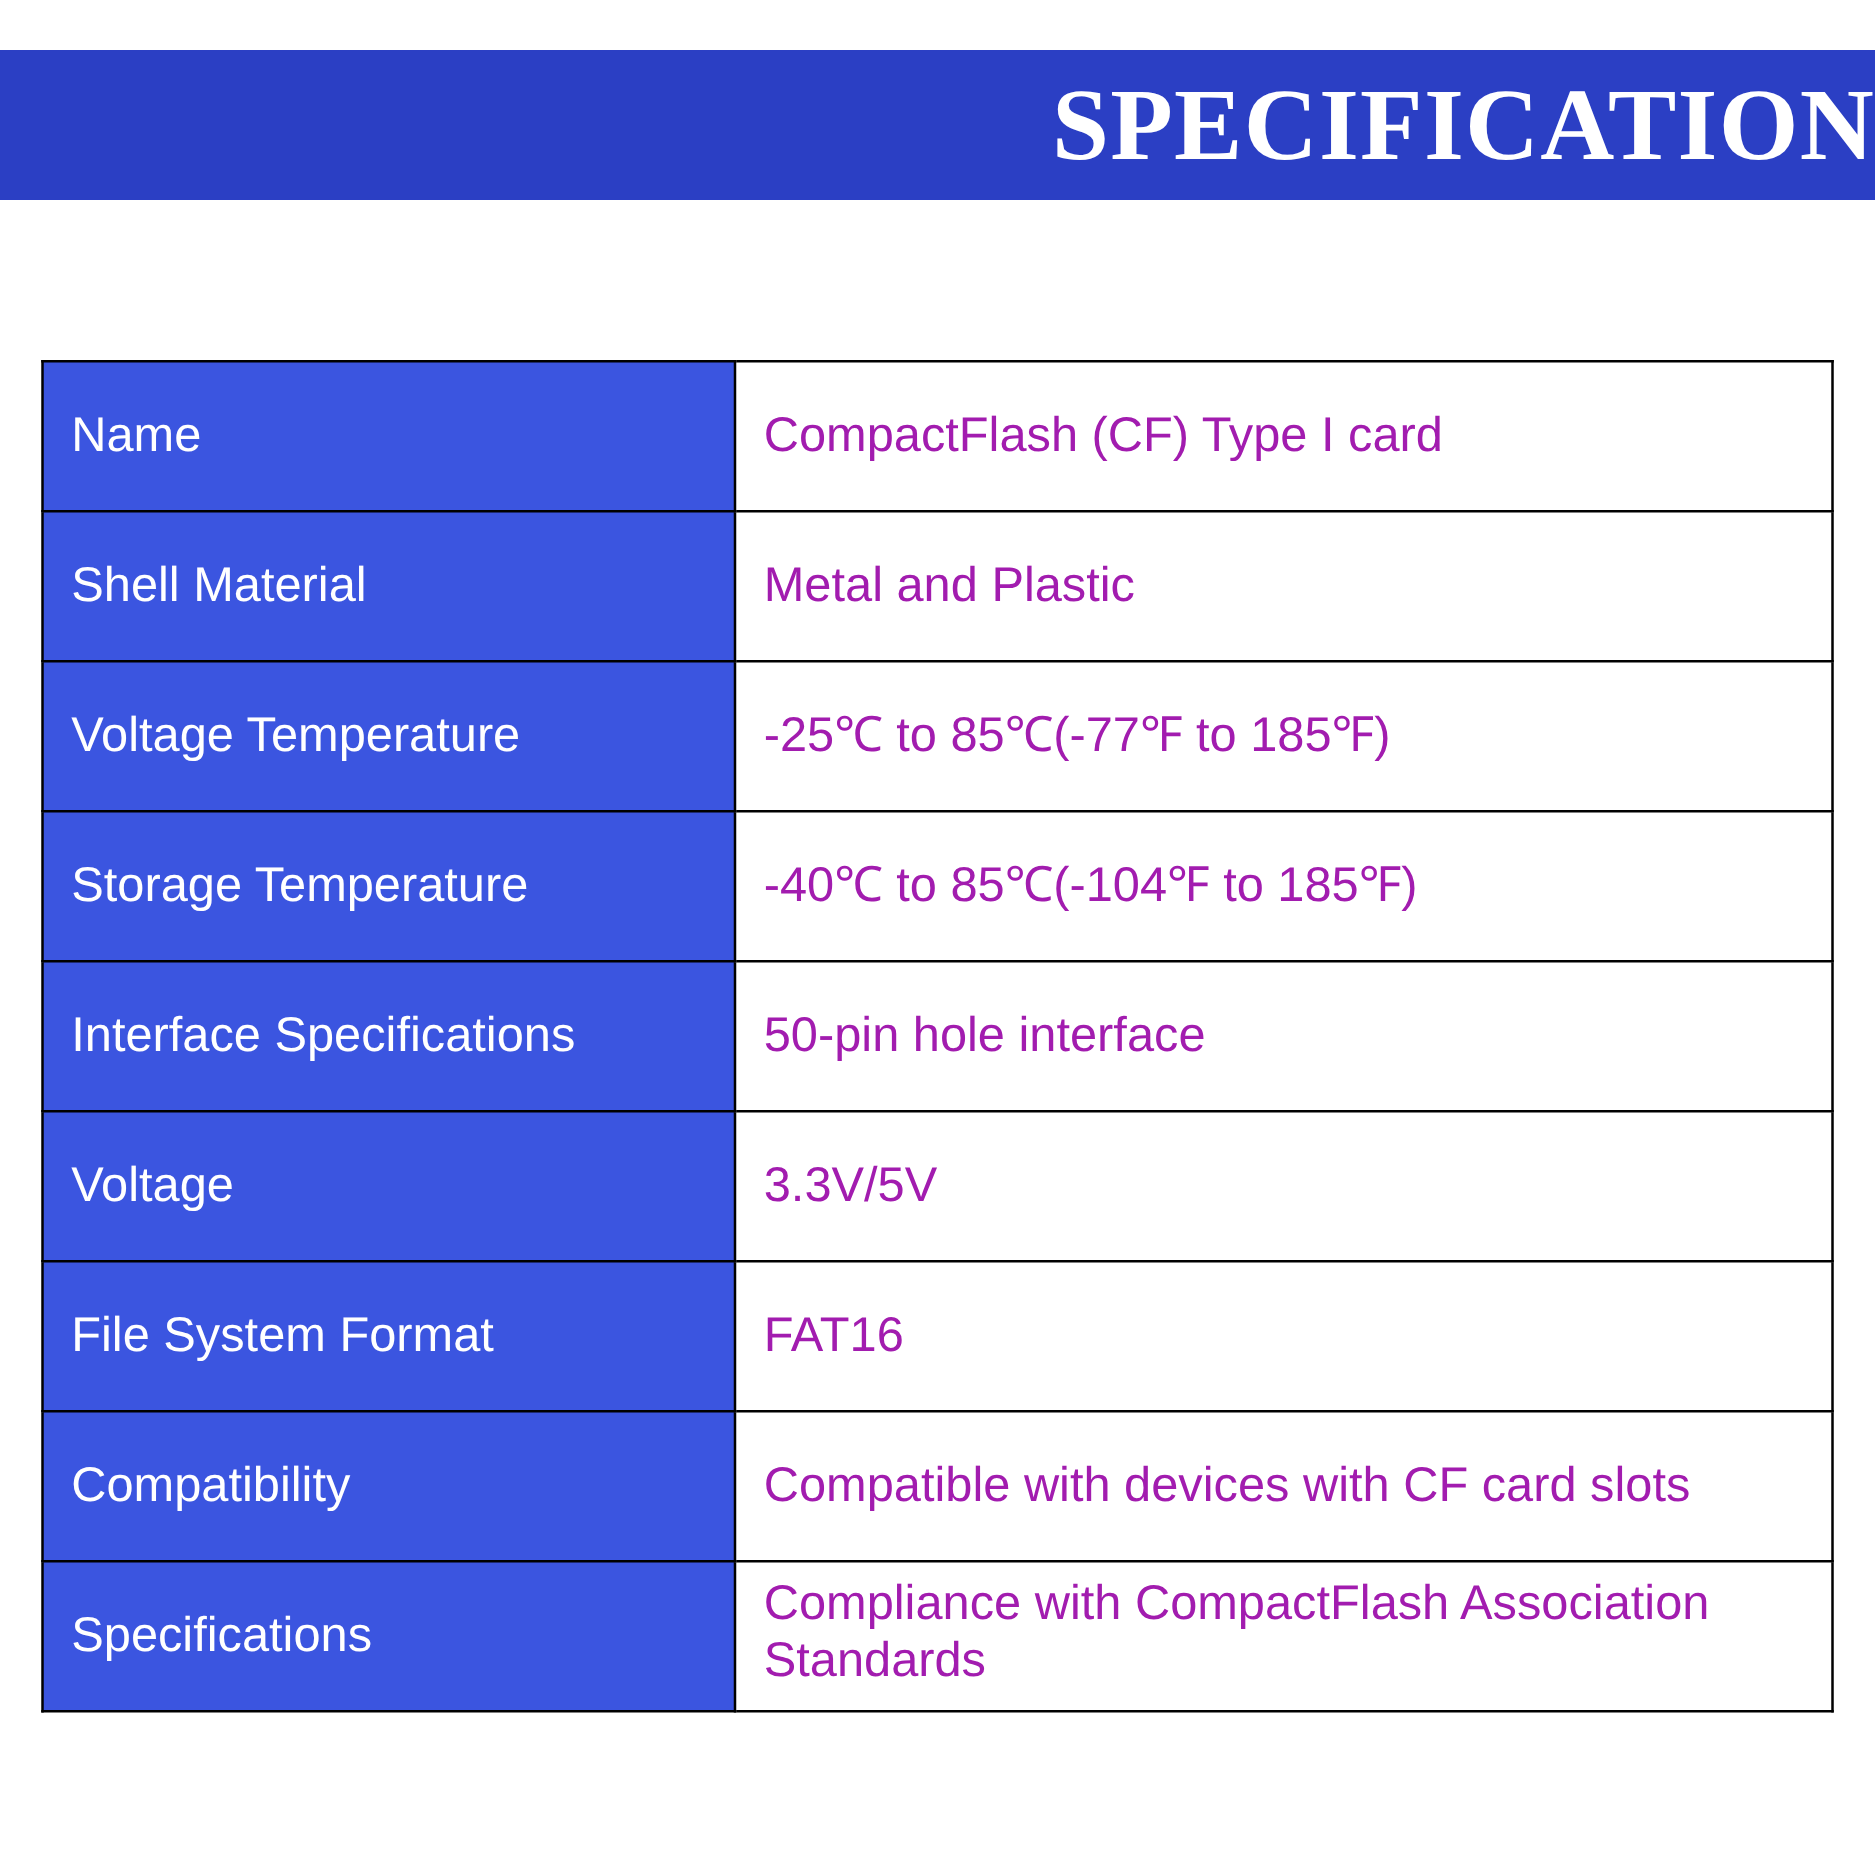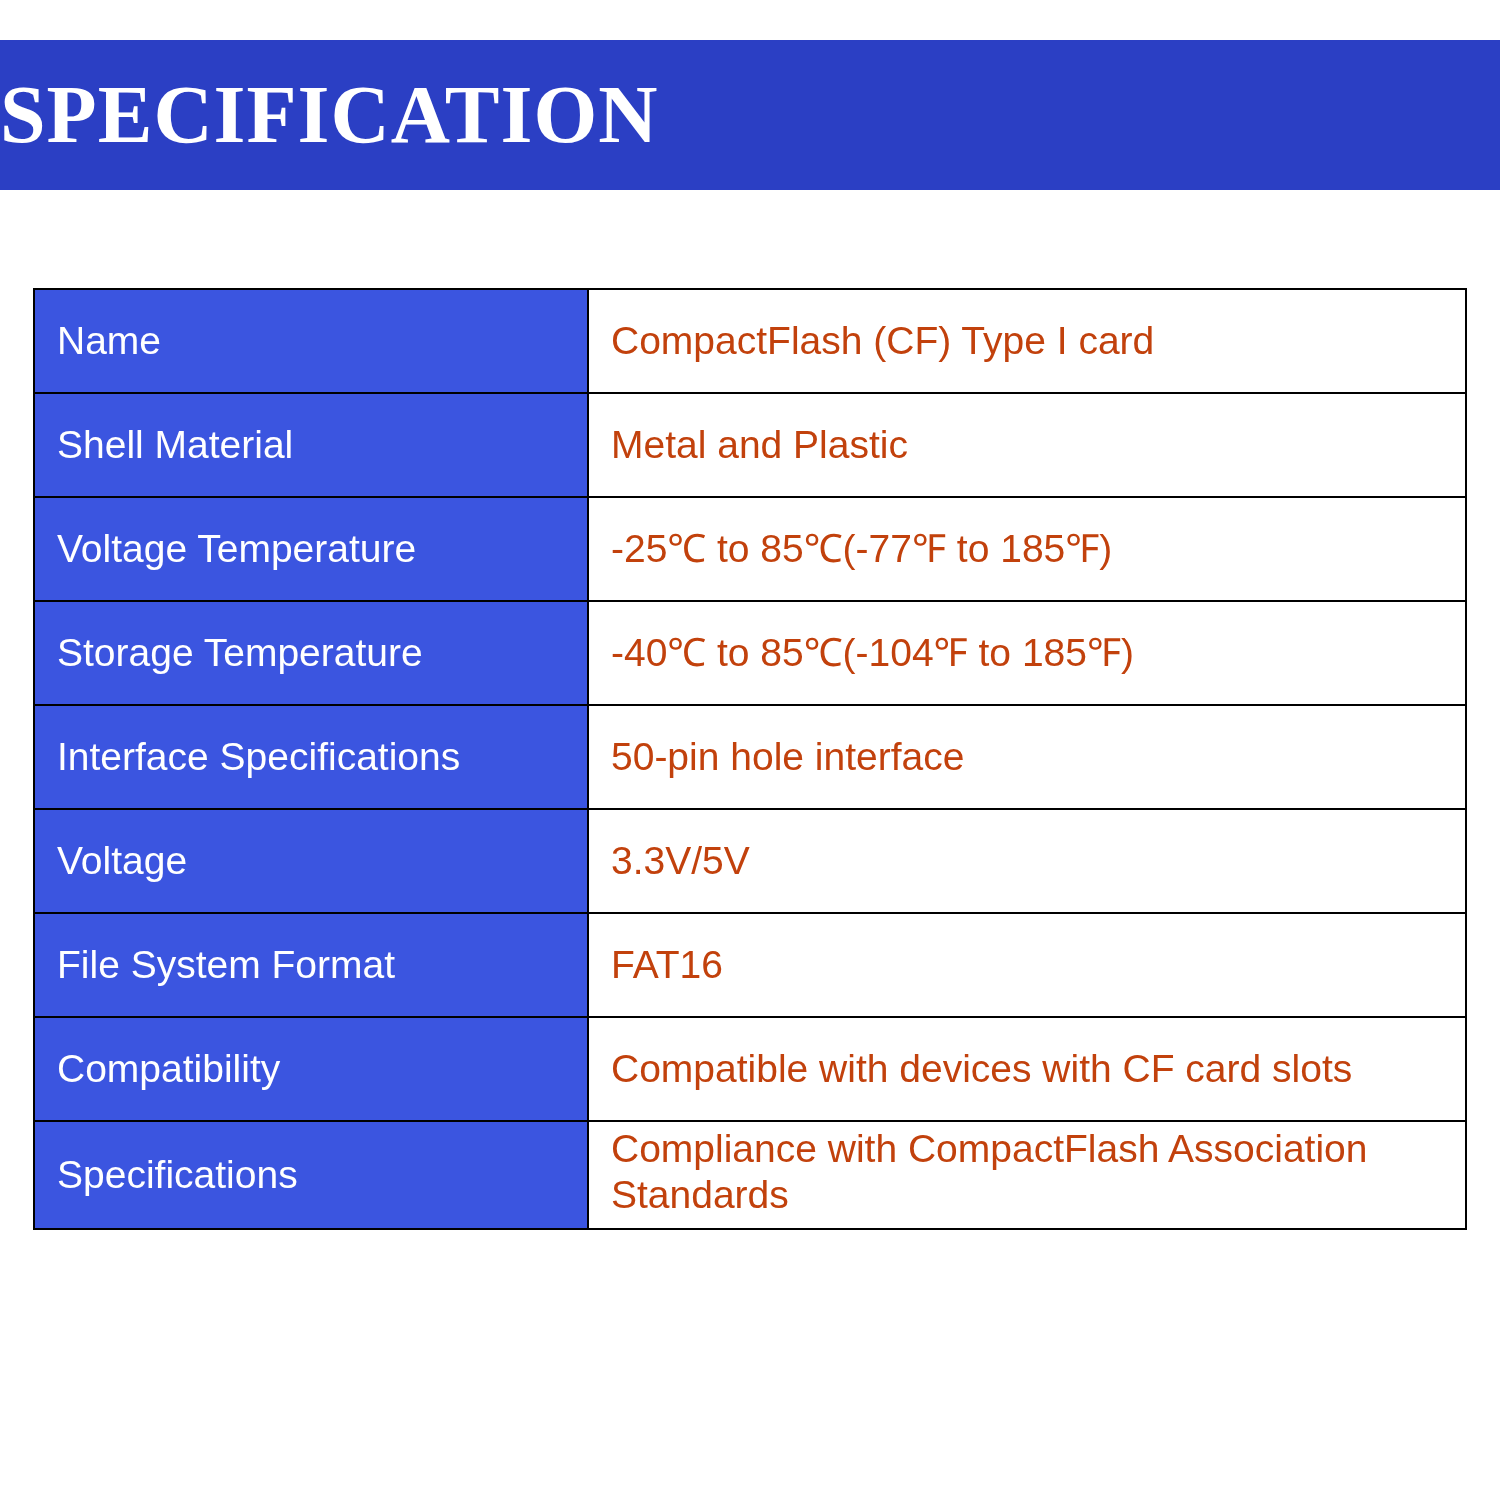--- a/index.html
+++ b/index.html
@@ -22,63 +22,63 @@
     background: #ffffff;
     position: relative;
   }
 
   
   .banner {
     position: absolute;
     left: 0;
     top: 40px;
     width: 1500px;
-    height: 150px;
+    height: 120px;
     background: #2b3fc4;
     display: flex;
     align-items: center;
-    justify-content: flex-start;
+    justify-content: flex-end;
   }
   .banner-title {
     color: #ffffff;
     font-family: "Liberation Serif", serif;
     font-weight: bold;
     font-size: 82px;
     letter-spacing: 1px;
     line-height: 1;
   }
 
   
   .spec-table {
     position: absolute;
     left: 33px;
     top: 288px;
     width: 1434px;
     border-collapse: collapse;
     table-layout: fixed;
   }
   .spec-table tr {
-    height: 104px;
+    height: 120px;
   }
   .spec-table td {
     border: 2px solid #000000;
     padding: 0 22px;
     vertical-align: middle;
     font-size: 39px;
     line-height: 1.18;
   }
   .spec-table td.label {
     width: 508px;
     background: #3b55e0;
     color: #ffffff;
     font-weight: normal;
   }
   .spec-table td.value {
     background: #ffffff;
-    color: #c2410c;
+    color: #a21caf;
   }
   .spec-table tr:last-child td {
     vertical-align: middle;
   }
   .spec-table tr:last-child td.value {
     padding-top: 4px;
     padding-bottom: 10px;
   }
 </style>
 </head>

